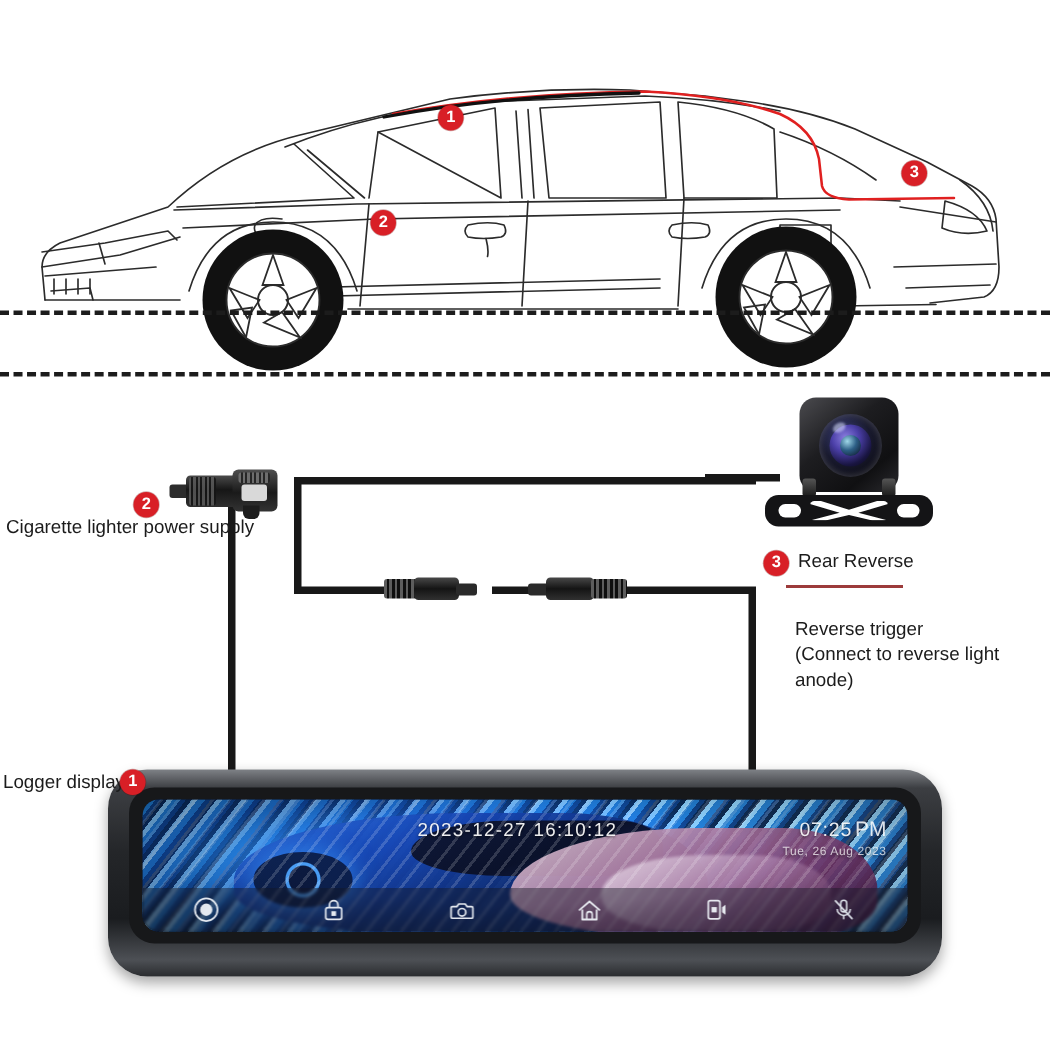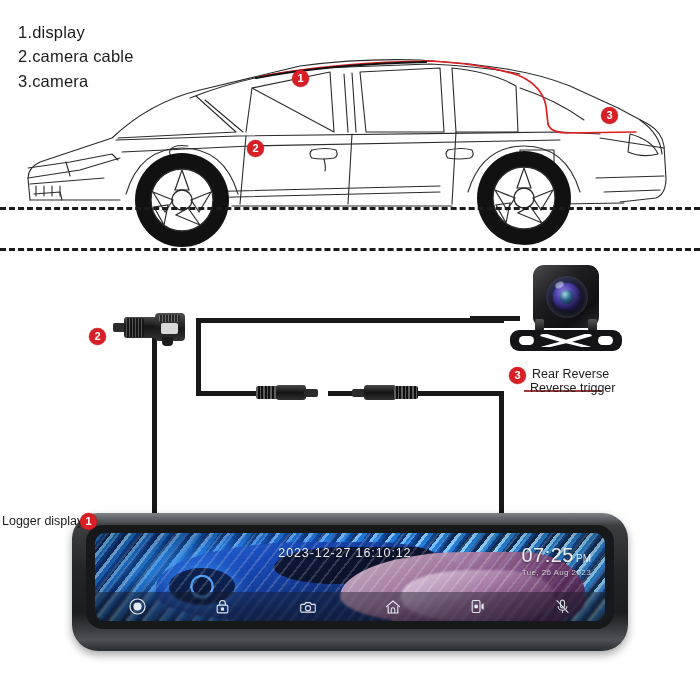--- a/index.html
+++ b/index.html
@@ -334,27 +334,27 @@
     white-space: nowrap;
     z-index: 6;
   }
   .osd-clock {
     position: absolute;
     right: 14px; top: 11px;
     text-align: right;
     z-index: 6;
   }
   .osd-clock .time {
-    font-size: 20px;
+    font-size: 13px;
     color: rgba(255,255,255,.9);
     letter-spacing: .5px;
     text-shadow: 0 1px 2px rgba(0,0,0,.5);
   }
   .osd-clock .ampm {
-    font-size: 10px;
+    font-size: 14px;
     color: rgba(255,255,255,.85);
     margin-left: 2px;
   }
   .osd-clock .date {
     font-size: 8px;
     color: rgba(255,255,255,.72);
     letter-spacing: .4px;
     margin-top: 1px;
     text-shadow: 0 1px 2px rgba(0,0,0,.5);
   }
@@ -378,25 +378,20 @@
     justify-content: center;
     opacity: .95;
   }
   .tb-btn svg { display: block; }
 </style>
 </head>
 <body>
 
 <div id="page">
 
-  <div id="legend">
-    <div>1.display</div>
-    <div>2.camera cable</div>
-    <div>3.camera</div>
-  </div>
 
   <div id="car-area">
     <svg id="car-svg" width="700" height="222" viewBox="0 0 700 222">
       <g fill="none" stroke="#2b2b2b" stroke-width="1.1" stroke-linejoin="round" stroke-linecap="round">
 
         <path d="M30 172 L28 150 Q28 140 40 134 L112 110 Q150 74 200 62 L300 38 Q360 30 420 32 L470 36 L500 40 Q540 46 570 58 L618 80 L648 96 Q662 104 664 118 L666 150 Q666 166 656 170 L620 174"></path>
         <path d="M30 172 L120 172"></path>
         <path d="M232 178 L452 178"></path>
         <path d="M560 176 L624 175"></path>
 
@@ -495,20 +490,21 @@
   <div id="plug">
     <div class="tip"></div>
     <div class="barrel"></div>
     <div class="ribs"></div>
     <div class="head"></div>
     <div class="head-top"></div>
     <div class="port"></div>
     <div class="neck"></div>
   </div>
   <div class="badge" style="left:89px; top:328px;">2</div>
+  <div class="label" style="left:4px; top:344px;">Cigarette lighter power supply</div>
 
   <div class="wire wire-v" style="left:152px; top:337px; height:186px;"></div>
 
   <div class="wire wire-h" style="left:196px; top:318px; width:308px;"></div>
   <div class="wire wire-v" style="left:196px; top:318px; height:78px;"></div>
   <div class="wire wire-h" style="left:196px; top:391px; width:72px;"></div>
 
   <div class="wire wire-v" style="left:499px; top:318px; height:0px;"></div>
   <div class="wire wire-h" style="left:470px; top:316px; width:50px;"></div>
 
@@ -538,22 +534,23 @@
       <div class="br-bar"></div>
       <div class="br-cut"></div>
       <div class="br-hole l"></div>
       <div class="br-hole r"></div>
     </div>
   </div>
   <div class="badge" style="left:509px; top:367px;">3</div>
   <div class="label" style="left:532px; top:367px;">Rear Reverse</div>
 
   <div class="trigger-rule"></div>
-  <div class="label multi" style="left:530px; top:380px; width:170px;">
+  <div class="label multi" style="left:530px; top:411px; width:170px;">
     <div>Reverse trigger</div>
+    <div>(Connect to reverse light anode)</div>
   </div>
 
   <div class="label" style="left:2px; top:514px;">Logger display</div>
   <div class="badge" style="left:80px; top:513px;">1</div>
 
   <div id="mirror">
     <div class="shell"></div>
     <div class="bezel"></div>
     <div class="screen">
       <div class="vid-base"></div>

